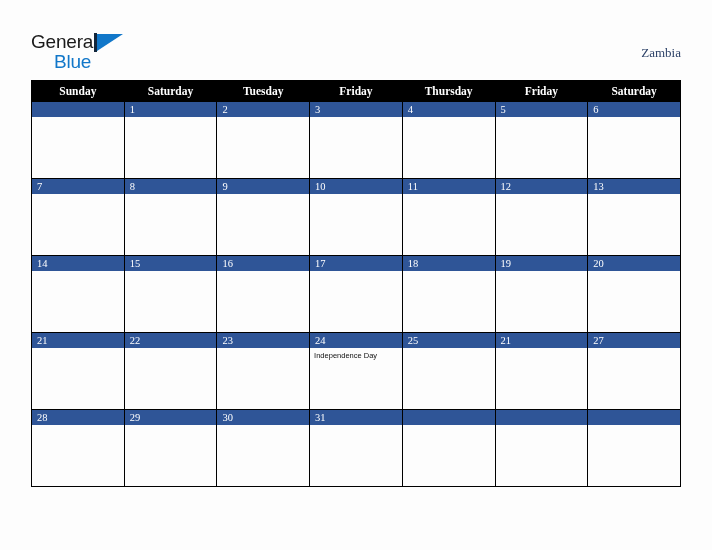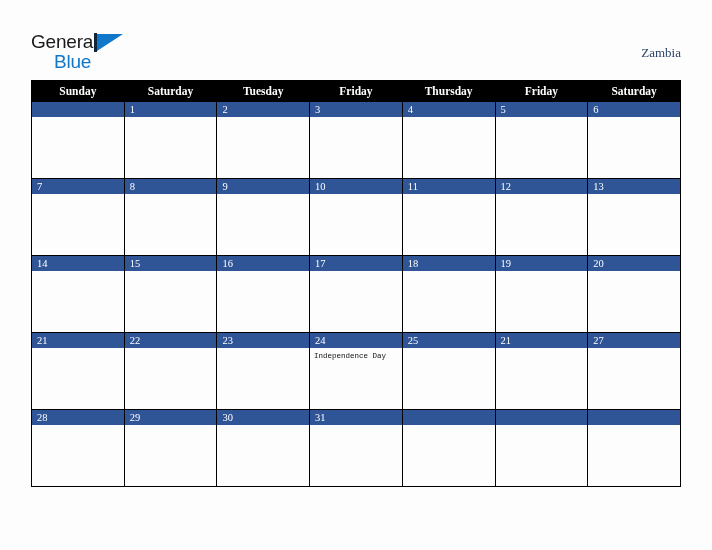--- a/index.html
+++ b/index.html
@@ -124,21 +124,21 @@
     line-height: 15px;
     padding-left: 5px;
     color: #ffffff;
     font-family: "Liberation Serif", serif;
     font-size: 10.5px;
   }
   .event-area {
     padding: 3px 4px 0 4px;
   }
   .event {
-    font-family: Liberation Mono, monospace;
+    font-family: Liberation Sans, sans-serif;
     font-size: 7.5px;
     color: #111111;
     line-height: 10px;
     white-space: nowrap;
   }
 </style>
 </head>
 <body>
 
 <div class="page">

